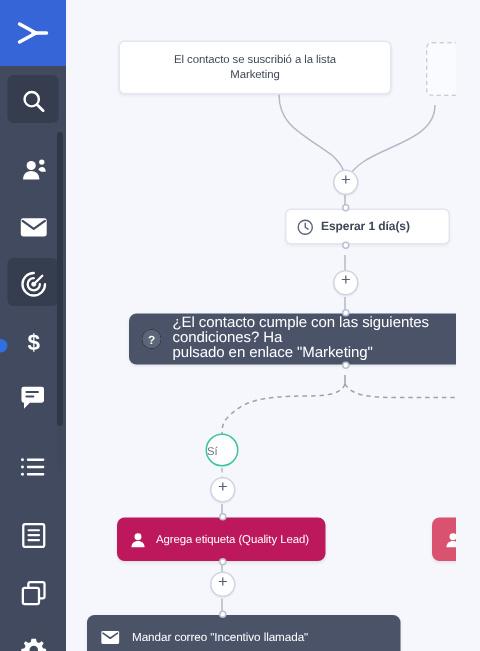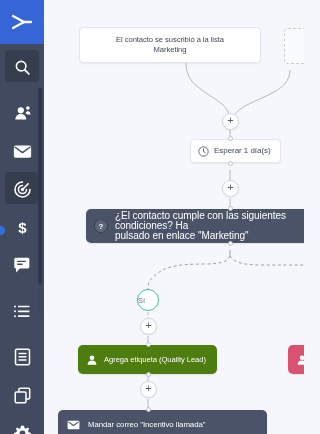--- a/index.html
+++ b/index.html
@@ -136,21 +136,21 @@
     border-radius: 4px;
   }
 
   .node-dark {
     background: #4a5368;
     border-radius: 5px;
     color: #ffffff;
     box-shadow: 0 1px 2px rgba(40,50,80,0.10);
   }
   .node-blue {
-    background: #4d7c0f;
+    background: #be185d;
     border-radius: 5px;
     color: #ffffff;
     box-shadow: 0 1px 2px rgba(40,50,80,0.10);
   }
   .node-pink {
     background: #d9526f;
     border-radius: 5px;
     color: #ffffff;
     box-shadow: 0 1px 2px rgba(40,50,80,0.10);
   }
@@ -386,21 +386,21 @@
     </div>
 
     <div class="node node-dashed" style="left:240px; top:28px; width:34px; height:36px;">
       <span></span>
     </div>
 
     <div class="plus-btn" style="left:178px; top:113px;">
       <span>+</span>
     </div>
 
-    <div class="node node-white" style="left:146px; top:139px; width:91px; height:24px; padding:0 7px; justify-content:flex-start;">
+    <div class="node node-white" style="left:146px; top:139px; width:110px; height:24px; padding:0 7px; justify-content:flex-start;font-weight:bold;">
       <span class="node-icon" style="margin-right:5px;">
         <svg width="11" height="11" viewBox="0 0 14 14">
           <circle cx="7" cy="7" r="6" fill="none" stroke="#5b6479" stroke-width="1.2"></circle>
           <path d="M7 3.6 L7 7 L9.4 8.6" fill="none" stroke="#5b6479" stroke-width="1.2" stroke-linecap="round" stroke-linejoin="round"></path>
         </svg>
       </span>
       <span class="node-label" style="font-size:8px;">Esperar 1 día(s)</span>
 
     </div>
     <div class="port" style="left:184px; top:136px;"></div>

